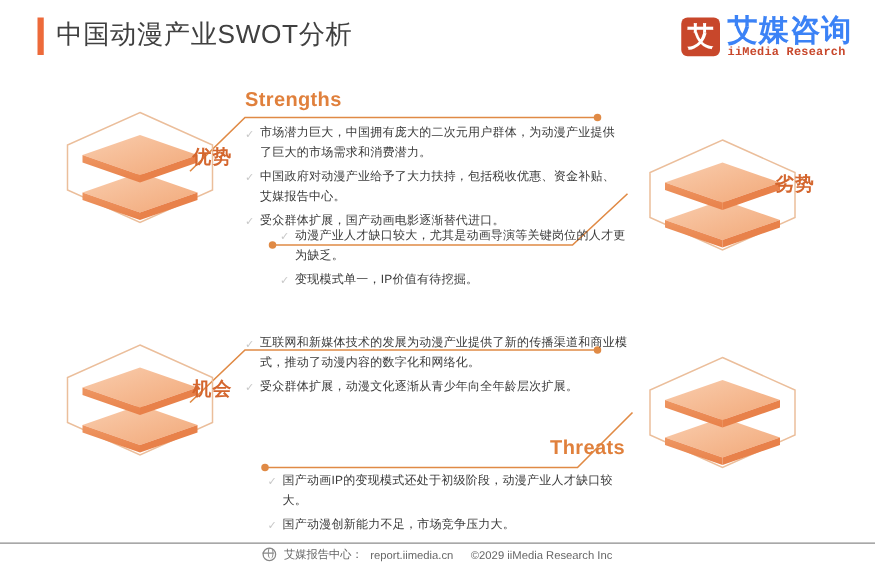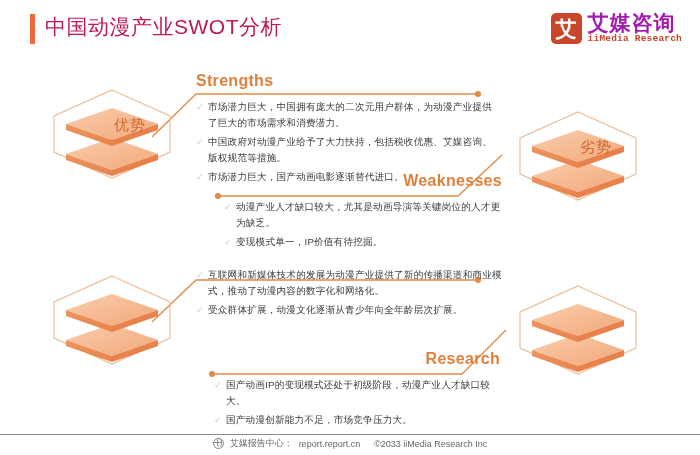--- a/index.html
+++ b/index.html
@@ -26,21 +26,21 @@
     position: absolute;
     left: 30px; top: 14px;
     width: 5px; height: 30px;
     background: #ED6A3A;
   }
   .page-title {
     position: absolute;
     left: 45px; top: 13px;
     font-size: 21px;
     letter-spacing: 0.5px;
-    color: #be185d;
+    color: #404040;
     white-space: nowrap;
   }
 
   
   .logo {
     position: absolute;
     right: 18px; top: 12px;
     display: flex;
     align-items: center;
     gap: 6px;
@@ -50,46 +50,46 @@
     border-radius: 5px;
     background: #C8472B;
     color: #fff;
     font-size: 21px;
     line-height: 31px;
     text-align: center;
     font-weight: bold;
   }
   .logo-text { line-height: 1.05; }
   .logo-cn {
-    font-size: 21px;
-    font-weight: bold;
-    color: #a21caf;
+    font-size: 24px;
+    font-weight: bold;
+    color: #3b82f6;
     letter-spacing: 1px;
   }
   .logo-en {
     font-size: 9.5px;
     font-weight: bold;
     color: #C8472B;
     letter-spacing: 0.2px;
     font-family: Liberation Mono, monospace;
   }
 
   
   .block {
     position: absolute;
     width: 140px; height: 96px;
   }
   .block svg { display: block; }
   .block-label {
     position: absolute;
-    left: 18px; top: 30px;
+    left: 4px; top: 30px;
     width: 140px;
-    text-align: center;
+    text-align: right;
     font-size: 15px;
-    font-weight: normal;
+    font-weight: bold;
     color: #D4662E;
     letter-spacing: 1px;
     pointer-events: none;
   }
   #block-strengths     { left: 42px;  top: 86px; }
   #block-weaknesses    { left: 508px; top: 108px; }
   #block-opportunities { left: 42px;  top: 272px; }
   #block-threats       { left: 508px; top: 282px; }
 
   
@@ -264,20 +264,21 @@
       <polygon points="70,52 116,68 70,84 24,68" fill="url(#slabTop1)"></polygon>
       <polygon points="24,68 70,84 70,90 24,74" fill="url(#slabSide1)"></polygon>
       <polygon points="70,84 116,68 116,74 70,90" fill="#E8814A"></polygon>
     </g>
     <g>
       <polygon points="70,22 116,38 70,54 24,38" fill="url(#slabTop1)"></polygon>
       <polygon points="24,38 70,54 70,60 24,44" fill="url(#slabSide1)"></polygon>
       <polygon points="70,54 116,38 116,44 70,60" fill="#E8814A"></polygon>
     </g>
   </svg>
+  <div class="block-label">机会</div>
 </div>
 
 <div class="block" id="block-threats">
   <svg width="140" height="96" viewBox="0 0 140 96">
     <polygon points="70,4 128,30 128,66 70,92 12,66 12,30" fill="none" stroke="#EBBE9B" stroke-width="1.2"></polygon>
     <g>
       <polygon points="70,52 116,68 70,84 24,68" fill="url(#slabTop1)"></polygon>
       <polygon points="24,68 70,84 70,90 24,74" fill="url(#slabSide1)"></polygon>
       <polygon points="70,84 116,68 116,74 70,90" fill="#E8814A"></polygon>
     </g>
@@ -291,31 +292,30 @@
 
 <div class="section" id="sec-strengths">
   <div class="sec-head">Strengths</div>
   <div class="bullets">
     <div class="bullet">
       <span class="tick">✓</span>
       <span class="btxt">市场潜力巨大，中国拥有庞大的二次元用户群体，为动漫产业提供了巨大的市场需求和消费潜力。</span>
     </div>
     <div class="bullet">
       <span class="tick">✓</span>
-      <span class="btxt">中国政府对动漫产业给予了大力扶持，包括税收优惠、艾媒咨询、版权规范等措施。</span>
-    </div>
-    <div class="bullet">
-      <span class="tick">✓</span>
-      <span class="btxt">市场潜力巨大，国产动画电影逐渐替代进口。</span>
+      <span class="btxt">中国政府对动漫产业给予了大力扶持，包括税收优惠、资金补贴、艾媒报告中心。</span>
+    </div>
+    <div class="bullet">
+      <span class="tick">✓</span>
+      <span class="btxt">受众群体扩展，国产动画电影逐渐替代进口。</span>
     </div>
   </div>
 </div>
 
 <div class="section" id="sec-weaknesses">
-  <div class="sec-head right">Weaknesses</div>
   <div class="bullets">
     <div class="bullet">
       <span class="tick">✓</span>
       <span class="btxt">动漫产业人才缺口较大，尤其是动画导演等关键岗位的人才更为缺乏。</span>
     </div>
     <div class="bullet">
       <span class="tick">✓</span>
       <span class="btxt">变现模式单一，IP价值有待挖掘。</span>
     </div>
   </div>
@@ -328,32 +328,32 @@
       <span class="btxt">互联网和新媒体技术的发展为动漫产业提供了新的传播渠道和商业模式，推动了动漫内容的数字化和网络化。</span>
     </div>
     <div class="bullet">
       <span class="tick">✓</span>
       <span class="btxt">受众群体扩展，动漫文化逐渐从青少年向全年龄层次扩展。</span>
     </div>
   </div>
 </div>
 
 <div class="section" id="sec-threats">
-  <div class="sec-head right">Research</div>
+  <div class="sec-head right">Threats</div>
   <div class="bullets">
     <div class="bullet">
       <span class="tick">✓</span>
       <span class="btxt">国产动画IP的变现模式还处于初级阶段，动漫产业人才缺口较大。</span>
     </div>
     <div class="bullet">
       <span class="tick">✓</span>
       <span class="btxt">国产动漫创新能力不足，市场竞争压力大。</span>
     </div>
   </div>
 </div>
 
 <div class="footer-rule"></div>
 <div class="footer">
   <span class="globe"></span>
   <span class="f-cn">艾媒报告中心：</span>
-  <span class="f-url">report.report.cn</span>
-  <span class="f-copy">©2033  iiMedia Research Inc</span>
+  <span class="f-url">report.iimedia.cn</span>
+  <span class="f-copy">©2029  iiMedia Research Inc</span>
 </div>
 
 </body></html>

